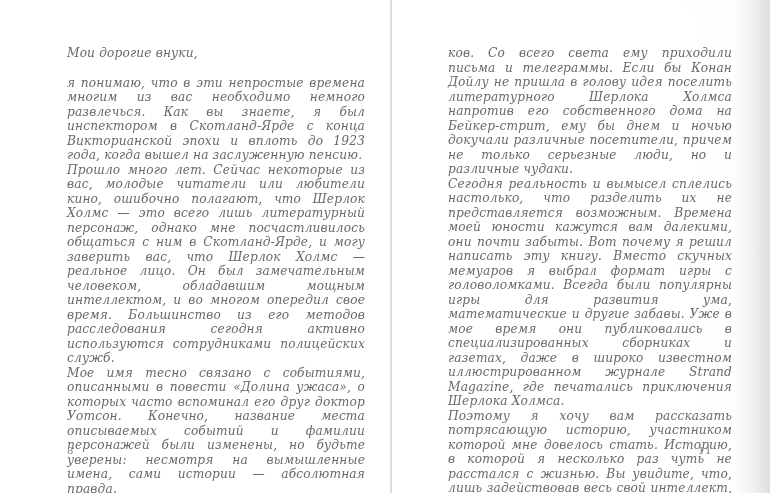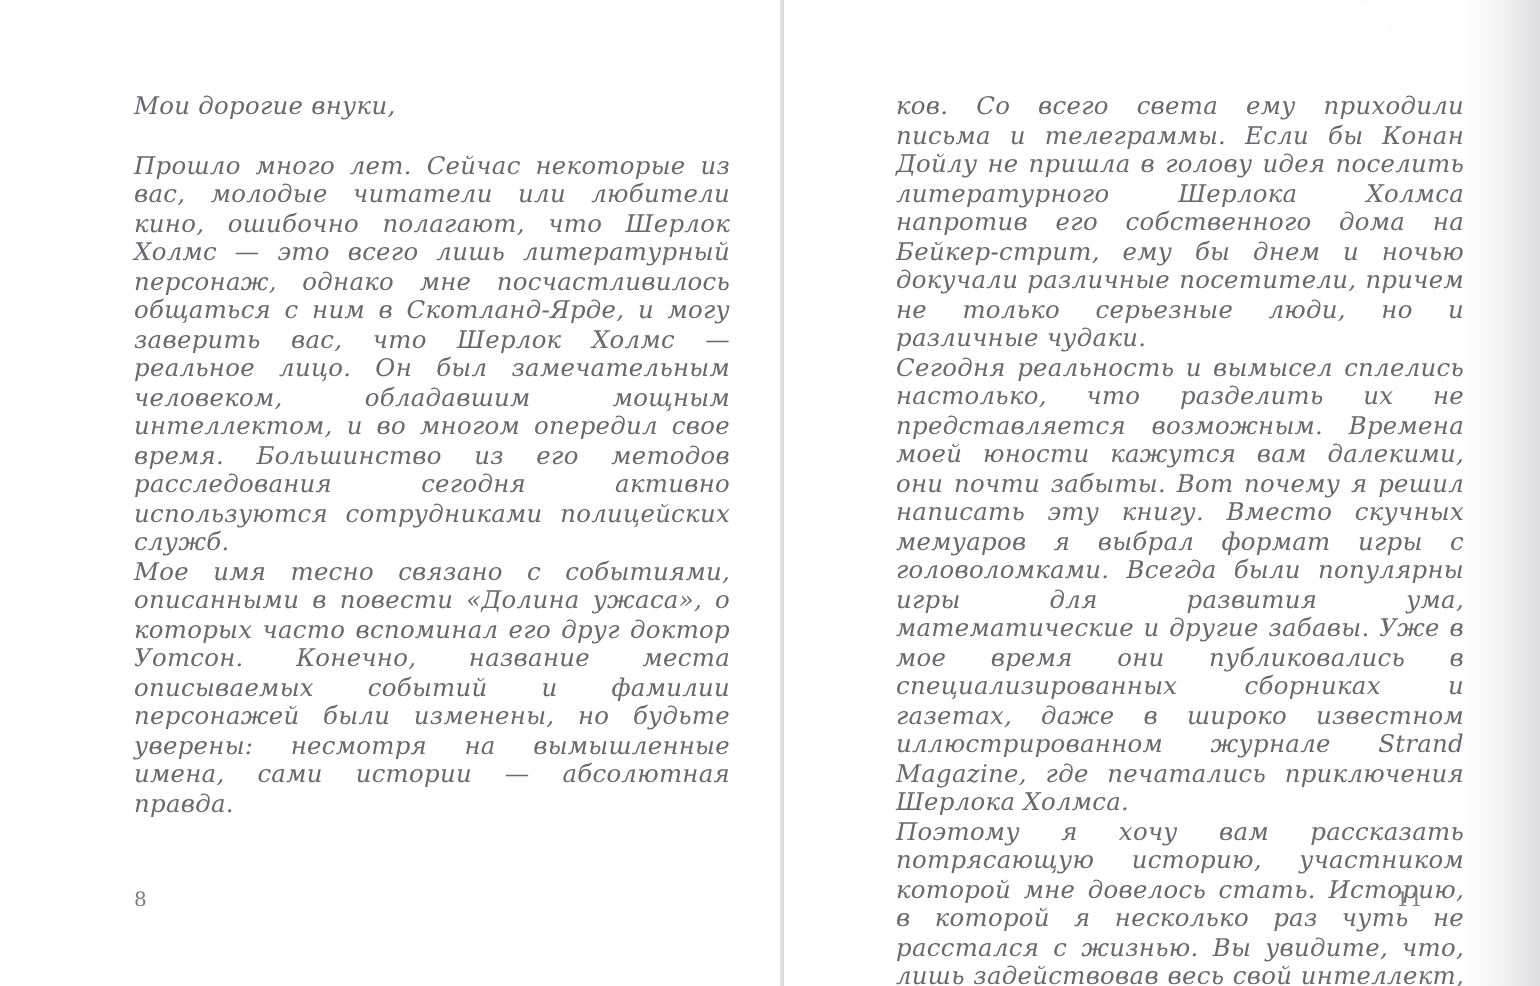--- a/index.html
+++ b/index.html
@@ -77,20 +77,21 @@
   .pagenum-right { left: 56px; width: 264px; text-align: right; }
 </style>
 </head>
 <body>
 
 <div class="spread">
 
   <section class="page page-left">
     <div class="textblock tb-left" lang="ru">
       <p class="salutation">Мои дорогие внуки,</p>
+      <p class="para">я понимаю, что в эти непростые времена многим из вас необходимо немного развлечься. Как вы знаете, я был инспектором в Скотланд-Ярде с конца Викторианской эпохи и вплоть до 1923 года, когда вышел на заслуженную пенсию.</p>
       <p class="para">Прошло много лет. Сейчас некоторые из вас, молодые читатели или любители кино, ошибочно полагают, что Шерлок Холмс — это всего лишь литературный персонаж, однако мне посчастливилось общаться с ним в Скотланд-Ярде, и могу заверить вас, что Шерлок Холмс — реальное лицо. Он был замечательным человеком, обладавшим мощным интеллектом, и во многом опередил свое время. Большинство из его методов расследования сегодня активно используются сотрудниками полицейских служб.</p>
       <p class="para">Мое имя тесно связано с событиями, описанными в повести «Долина ужаса», о которых часто вспоминал его друг доктор Уотсон. Конечно, название места описываемых событий и фамилии персонажей были изменены, но будьте уверены: несмотря на вымышленные имена, сами истории — абсолютная правда.</p>
 
     </div>
     <div class="pagenum pagenum-left">8</div>
   </section>
 
   <div class="spine"></div>
 
   <section class="page page-right">

